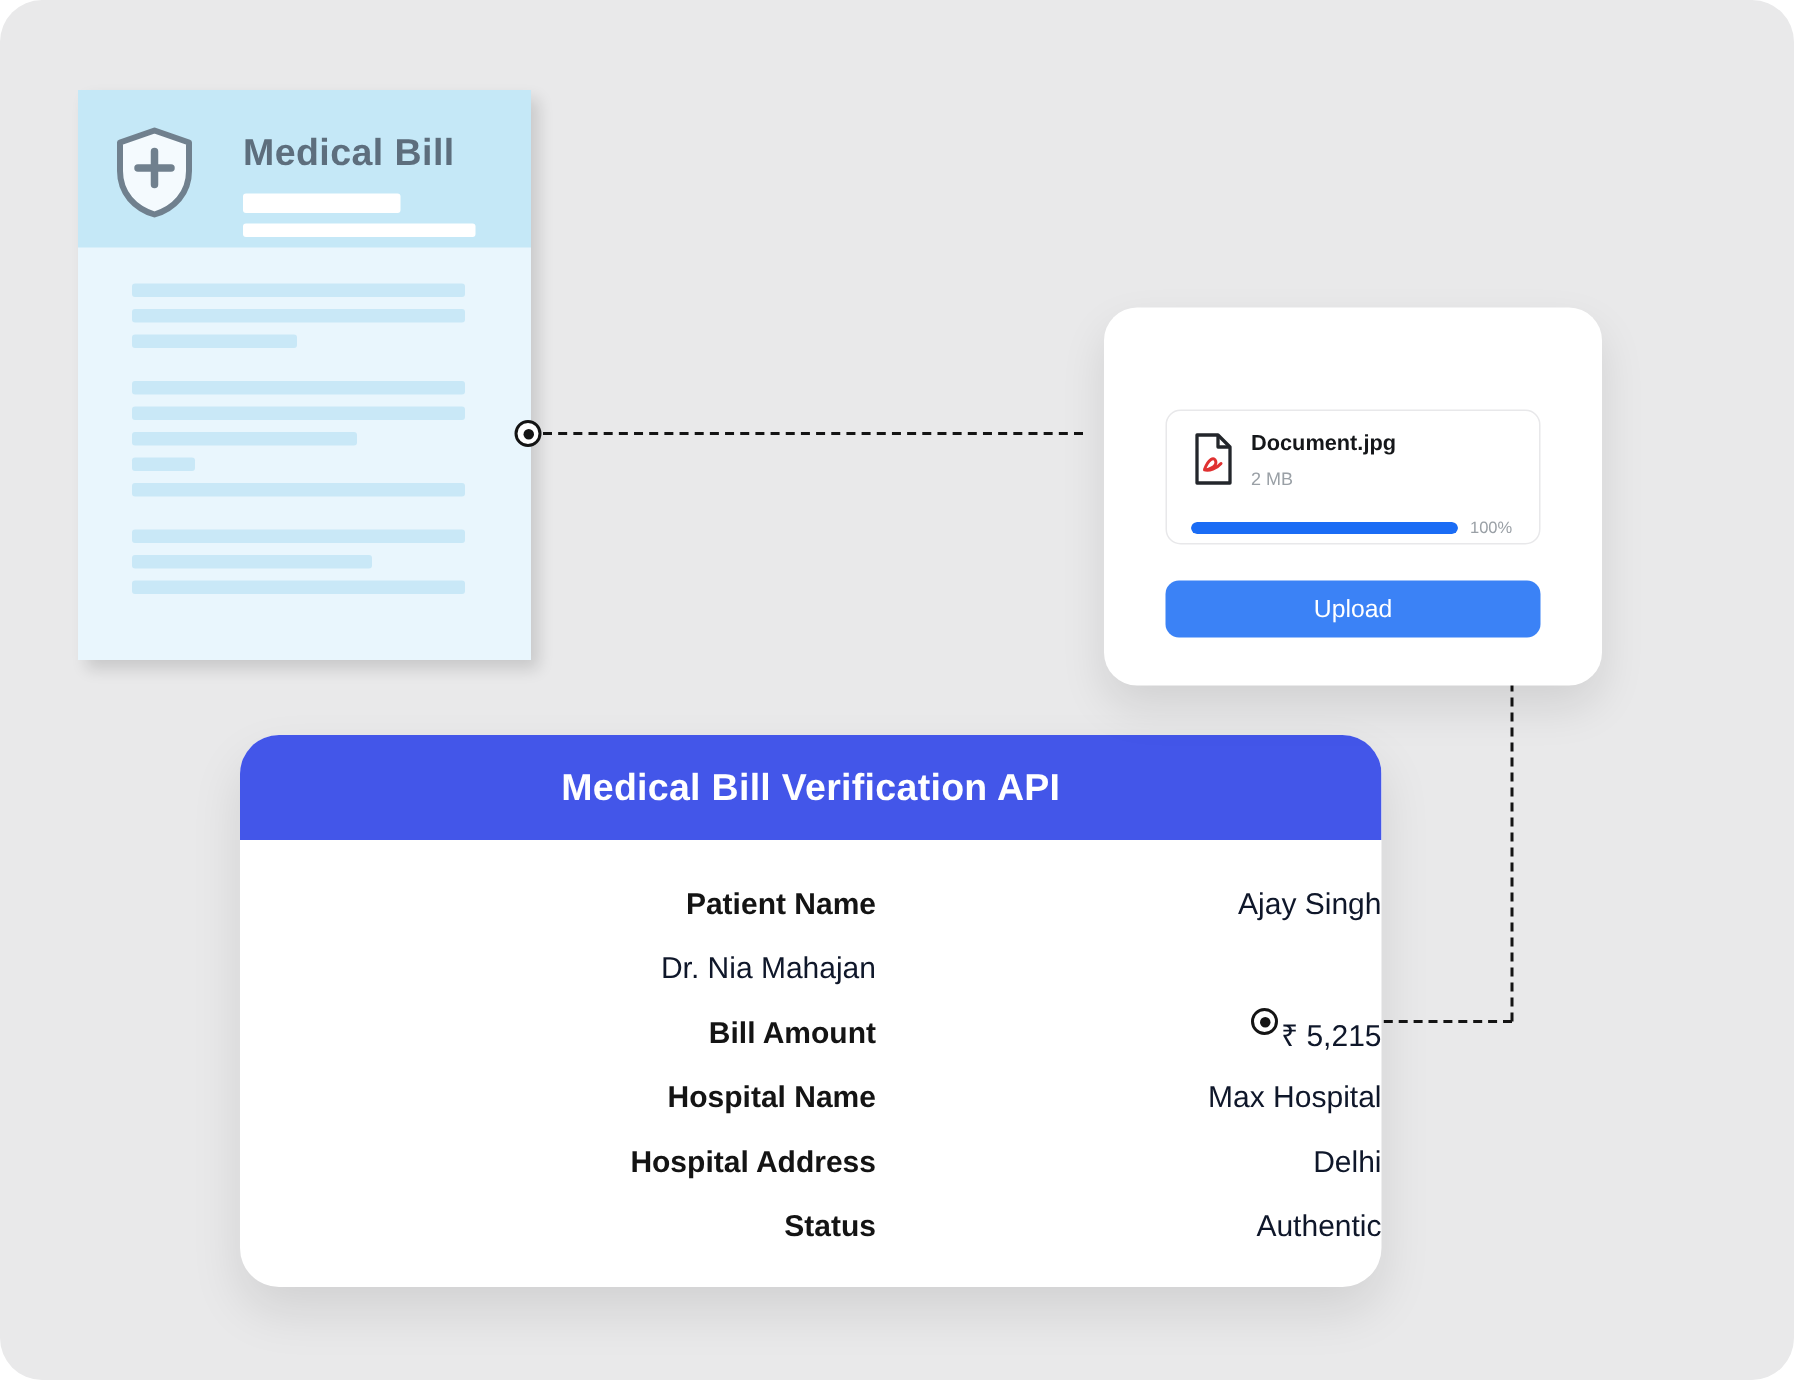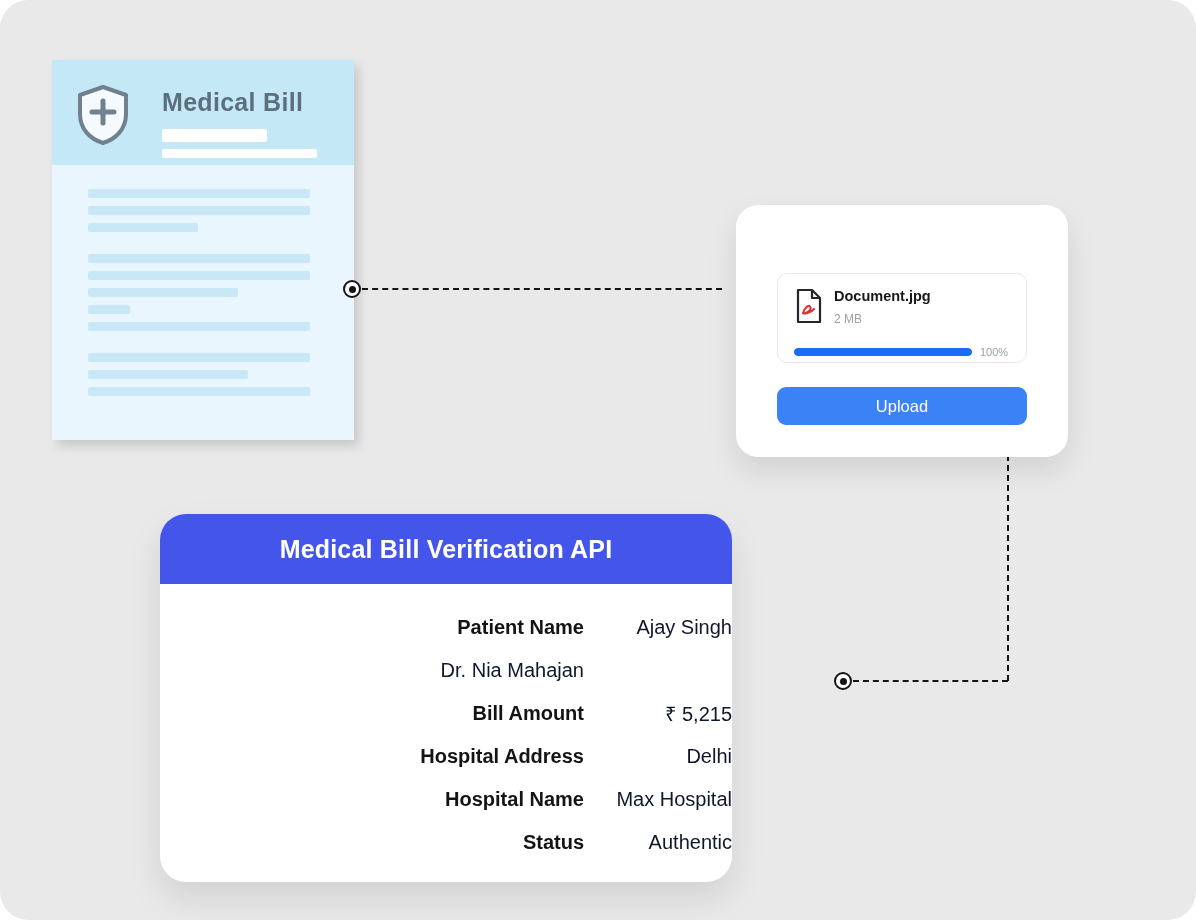--- a/index.html
+++ b/index.html
@@ -95,26 +95,25 @@
     background: #3b82f6; color: #ffffff;
     border: none; border-radius: 9px;
     font-family: "Liberation Sans", sans-serif;
     font-size: 16.5px; font-weight: 500;
     cursor: pointer;
   }
 
   
   .api-card {
     position: absolute; left: 160px; top: 490px;
-    width: 572px; height: 368px;
+    width: 761px; height: 368px;
     background: #ffffff; border-radius: 26px;
     box-shadow: 0 16px 34px rgba(0,0,0,0.10);
     overflow: hidden;
     z-index: 2;
-    margin-top: 24px;
   }
   .api-header {
     height: 70px; background: #4356e9;
     display: flex; align-items: center; justify-content: center;
   }
   .api-title {
     color: #ffffff; font-size: 25px; font-weight: 700;
     letter-spacing: 0.2px;
   }
   .api-body { padding: 22px 0 0 60px; text-align: right; }
@@ -224,27 +223,27 @@
         <div class="api-value">Ajay Singh</div>
       </div>
       <div class="api-row">
         <div class="api-value">Dr. Nia Mahajan</div>
       </div>
       <div class="api-row">
         <div class="api-label">Bill Amount</div>
         <div class="api-value">₹ 5,215</div>
       </div>
       <div class="api-row">
+        <div class="api-label">Hospital Name</div>
+        <div class="api-value">Max Hospital</div>
+      </div>
+      <div class="api-row">
         <div class="api-label">Hospital Address</div>
         <div class="api-value">Delhi</div>
       </div>
       <div class="api-row">
-        <div class="api-label">Hospital Name</div>
-        <div class="api-value">Max Hospital</div>
-      </div>
-      <div class="api-row">
         <div class="api-label">Status</div>
         <div class="api-value">Authentic</div>
       </div>
     </div>
   </div>
 
 </div>
 
 </body></html>

